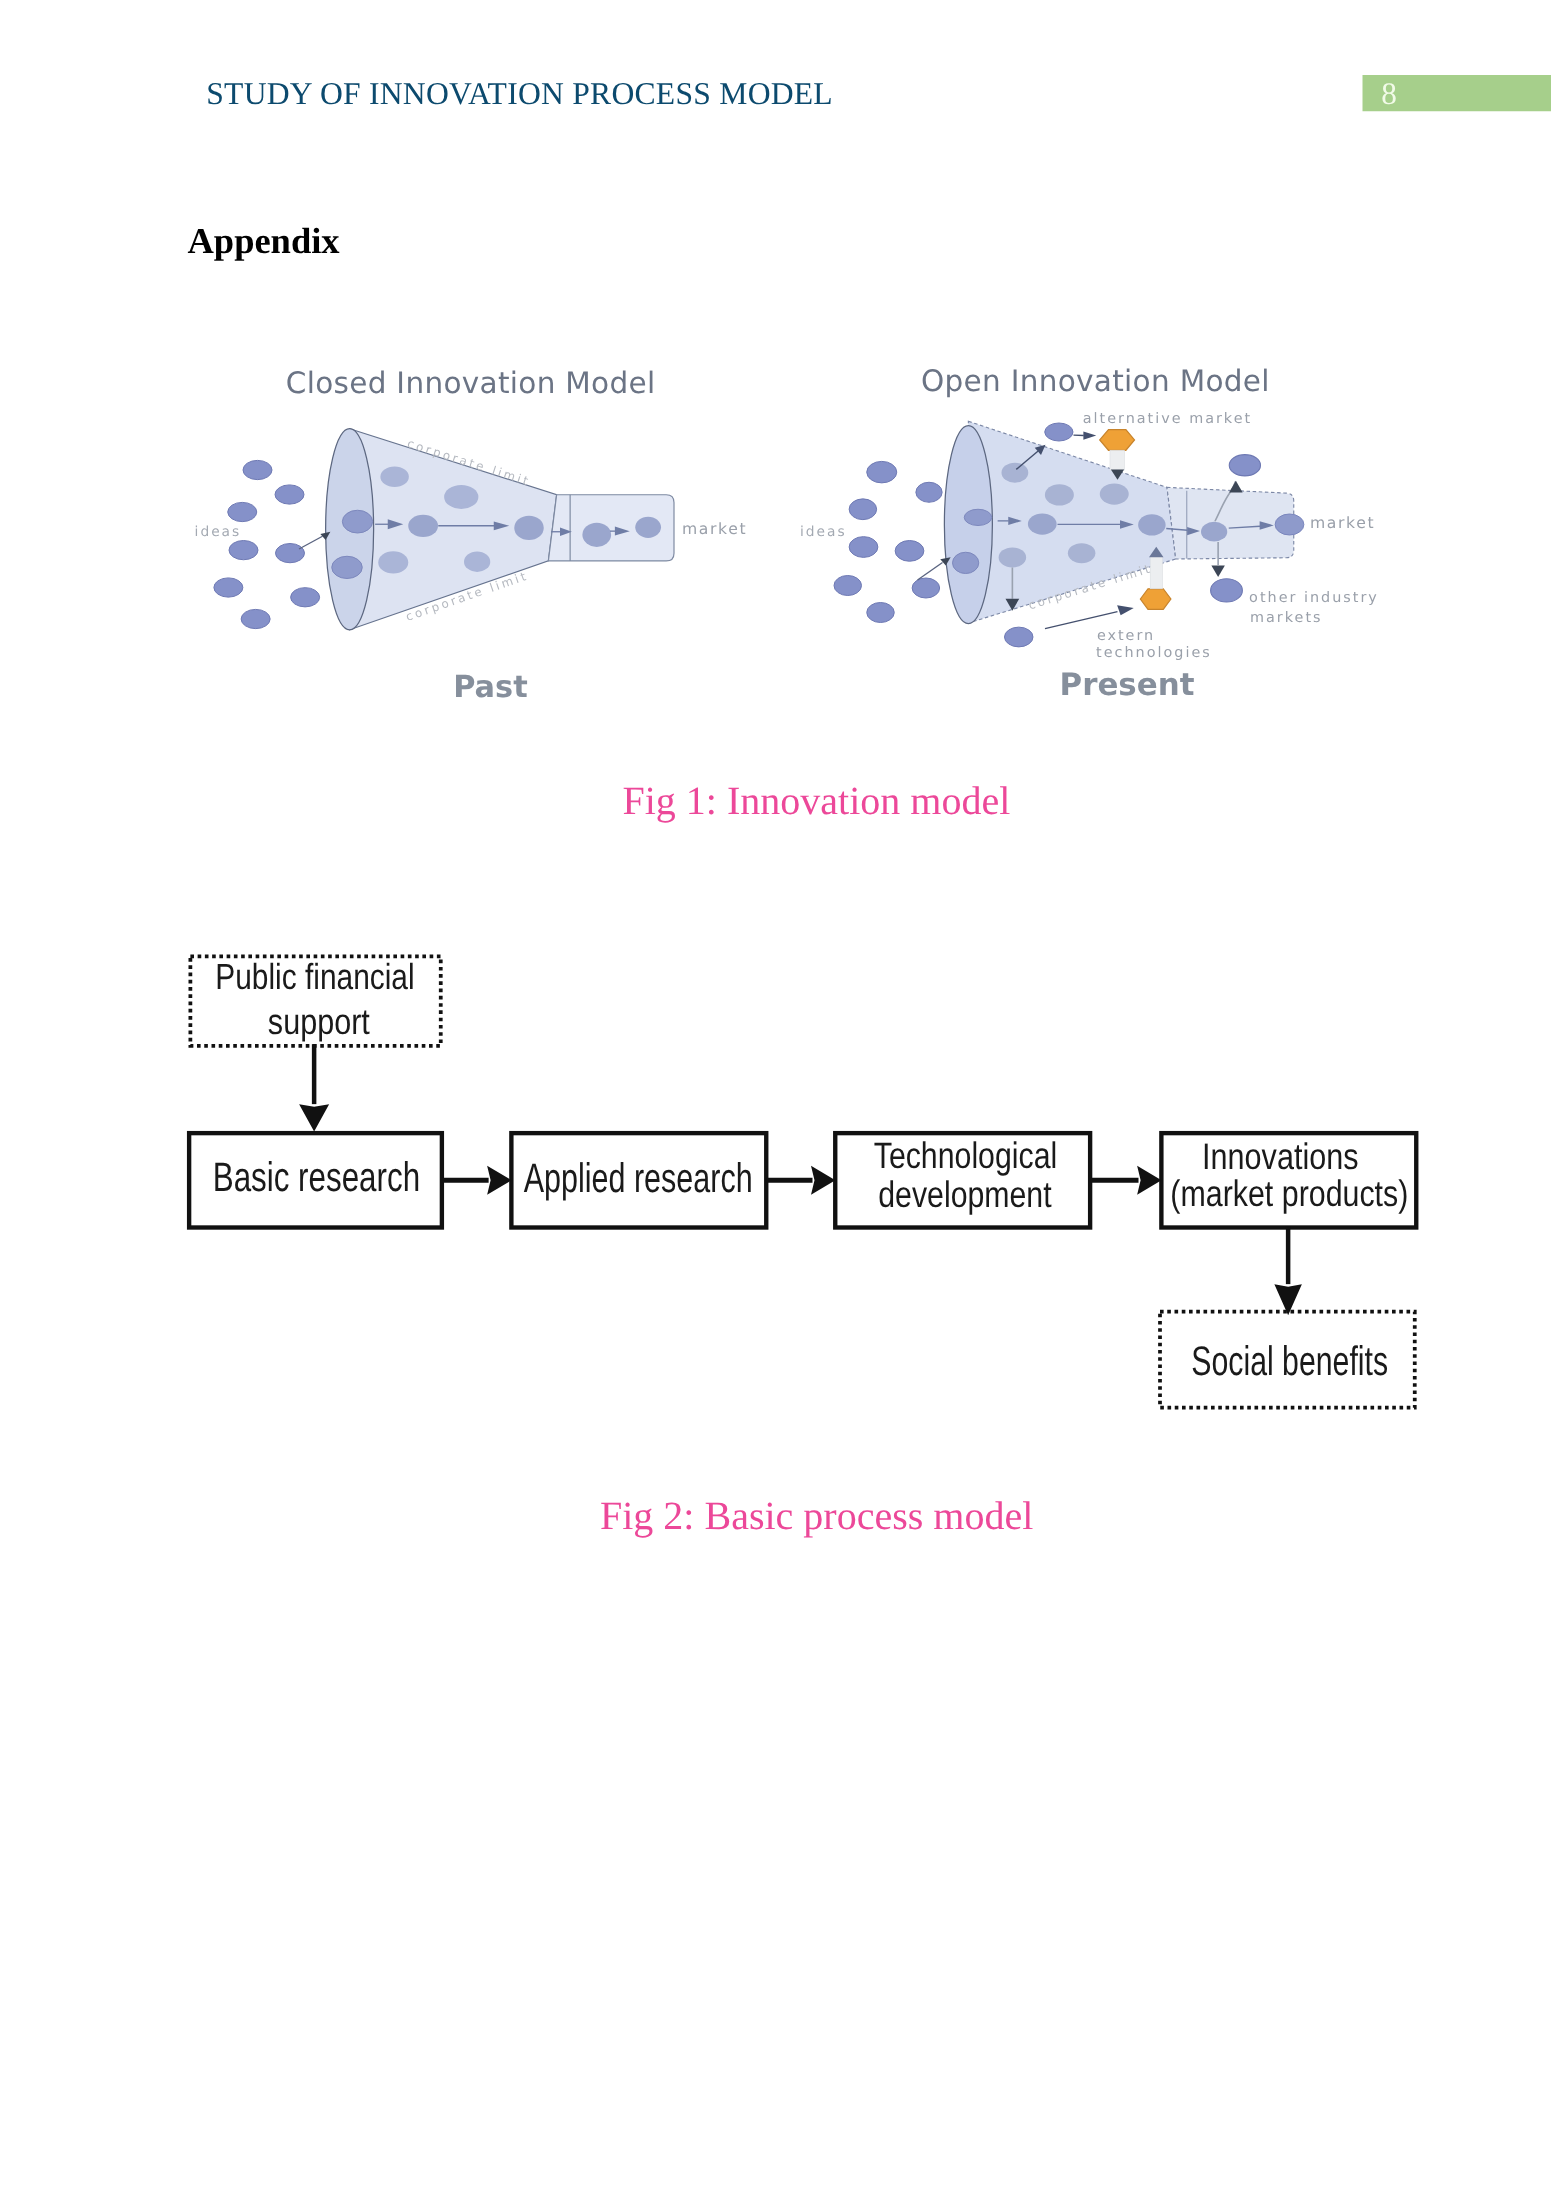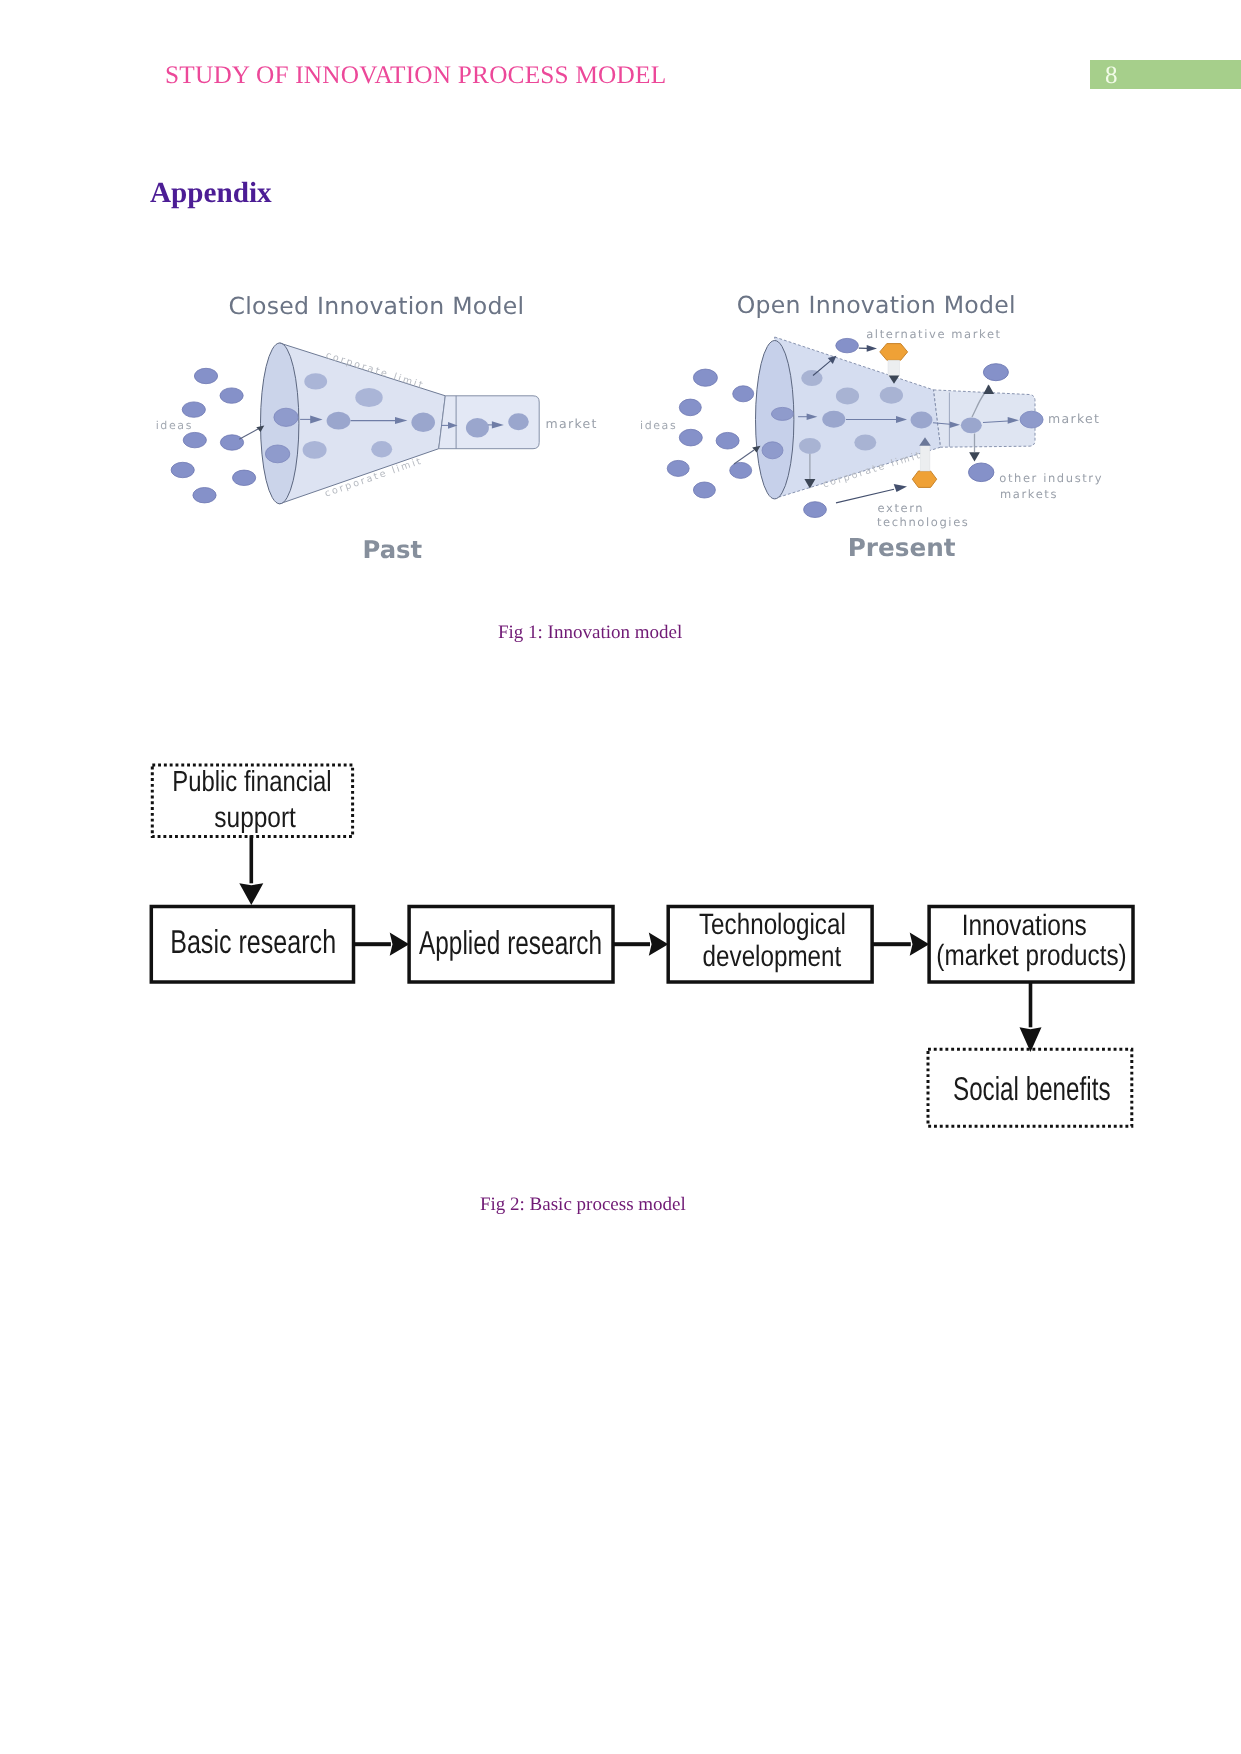--- a/index.html
+++ b/index.html
@@ -1,23 +1,23 @@
 <!DOCTYPE html>
 <html><head>
 <meta charset="utf-8">
 <title>Study of Innovation Process Model</title>
 <style>
   html,body{margin:0;padding:0;}
   body{width:1241px;height:1754px;background:#ffffff;font-family:"Liberation Serif",serif;overflow:hidden;position:relative;-webkit-font-smoothing:antialiased;text-rendering:geometricPrecision;}
   .page{position:absolute;left:0;top:0;width:1241px;height:1754px;opacity:0.9999;}
-  #hdr-title{position:absolute;left:165px;top:61px;font-size:25.3px;color:#ec4899;letter-spacing:.2px;white-space:nowrap;}
+  #hdr-title{position:absolute;left:165px;top:61px;font-size:25.3px;color:#0c4a6e;letter-spacing:.2px;white-space:nowrap;}
   #pagenum-box{position:absolute;left:1090px;top:60px;width:151px;height:29px;background:#a6cf8b;}
   #pagenum{position:absolute;left:1105px;top:62px;font-size:25px;color:#f2fbe8;}
-  #appendix{position:absolute;left:150px;top:177px;font-size:29.2px;font-weight:bold;color:#4c1d95;}
-  .caption{position:absolute;font-size:19px;color:#701a75;white-space:nowrap;}
+  #appendix{position:absolute;left:150px;top:177px;font-size:29.2px;font-weight:bold;color:#000000;}
+  .caption{position:absolute;font-size:32px;color:#ec4899;white-space:nowrap;}
   svg text{paint-order:stroke fill;}
   #cap1{left:498px;top:622px;}
   #cap2{left:480px;top:1194px;}
   #fig1{position:absolute;left:150px;top:273px;}
   #fig2{position:absolute;left:148px;top:752px;}
 </style>
 </head>
 <body>
 
 <div class="page">

